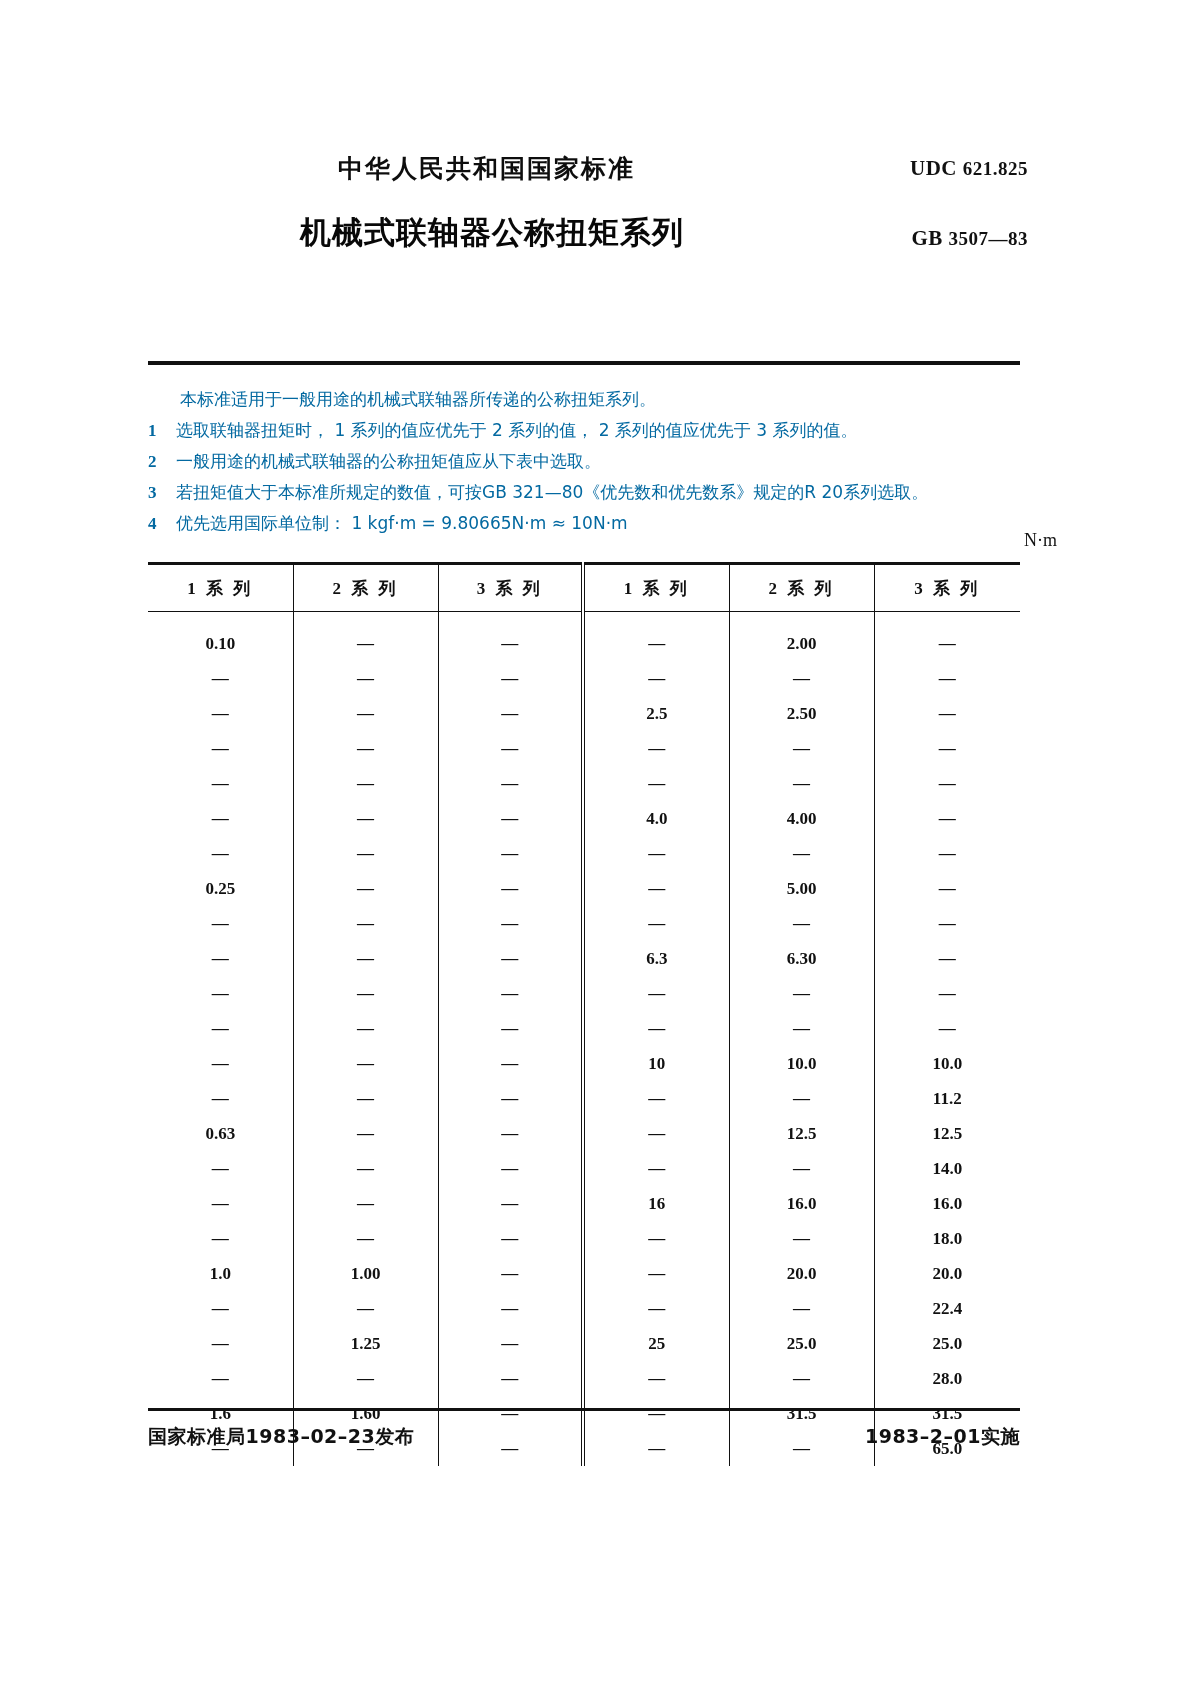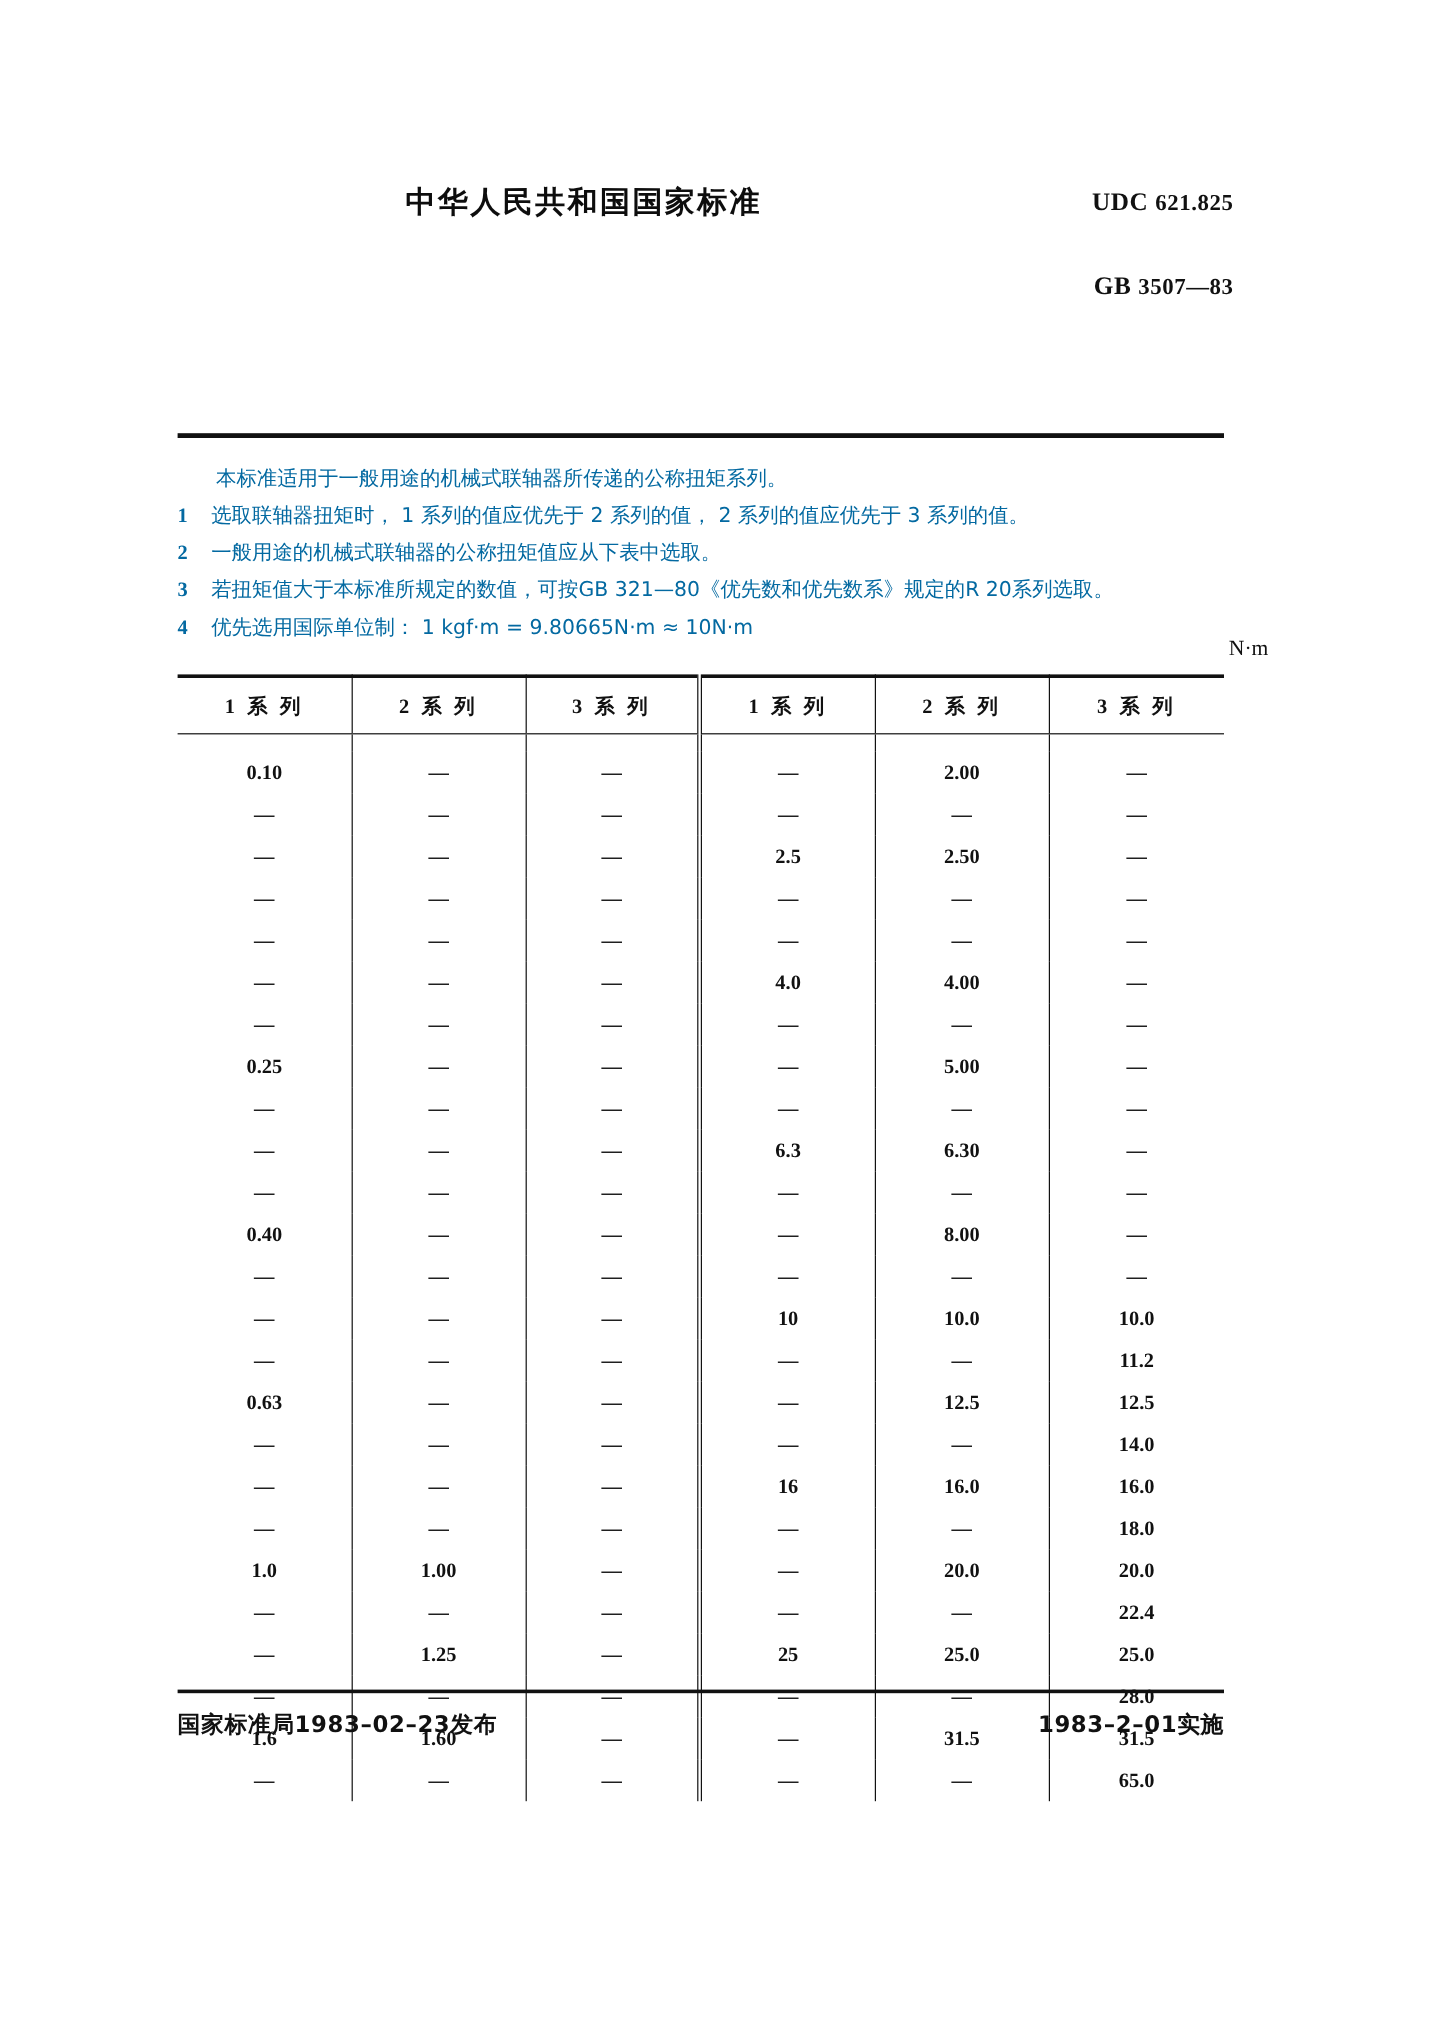--- a/index.html
+++ b/index.html
@@ -221,20 +221,21 @@
     <div class="udc">
       <span>UDC</span>
       <span class="num">621.825</span>
     </div>
 
     <div class="std-no">
       <span>GB</span>
       <span class="num">3507—83</span>
     </div>
 
+    <div class="title-cn">机械式联轴器公称扭矩系列</div>
   </div>
 
   <div class="rule-top"></div>
 
   <div class="notes">
     <div class="note-row note-intro">
       <span class="note-num">·</span>
       <span class="note-text">本标准适用于一般用途的机械式联轴器所传递的公称扭矩系列。</span>
     </div>
     <div class="note-row">
@@ -368,28 +369,20 @@
           </tr>
           <tr class="data-row">
             <td class="dash">—</td>
             <td class="vline dash">—</td>
             <td class="vline dash">—</td>
             <td class="vdouble dash">—</td>
             <td class="vline dash">—</td>
             <td class="vline dash">—</td>
           </tr>
           <tr class="data-row">
-            <td>0.40</td>
-            <td class="vline dash">—</td>
-            <td class="vline dash">—</td>
-            <td class="vdouble dash">—</td>
-            <td class="vline">8.00</td>
-            <td class="vline dash">—</td>
-          </tr>
-          <tr class="data-row">
             <td class="dash">—</td>
             <td class="vline dash">—</td>
             <td class="vline dash">—</td>
             <td class="vdouble dash">—</td>
             <td class="vline dash">—</td>
             <td class="vline dash">—</td>
           </tr>
           <tr class="data-row">
             <td class="dash">—</td>
             <td class="vline dash">—</td>

